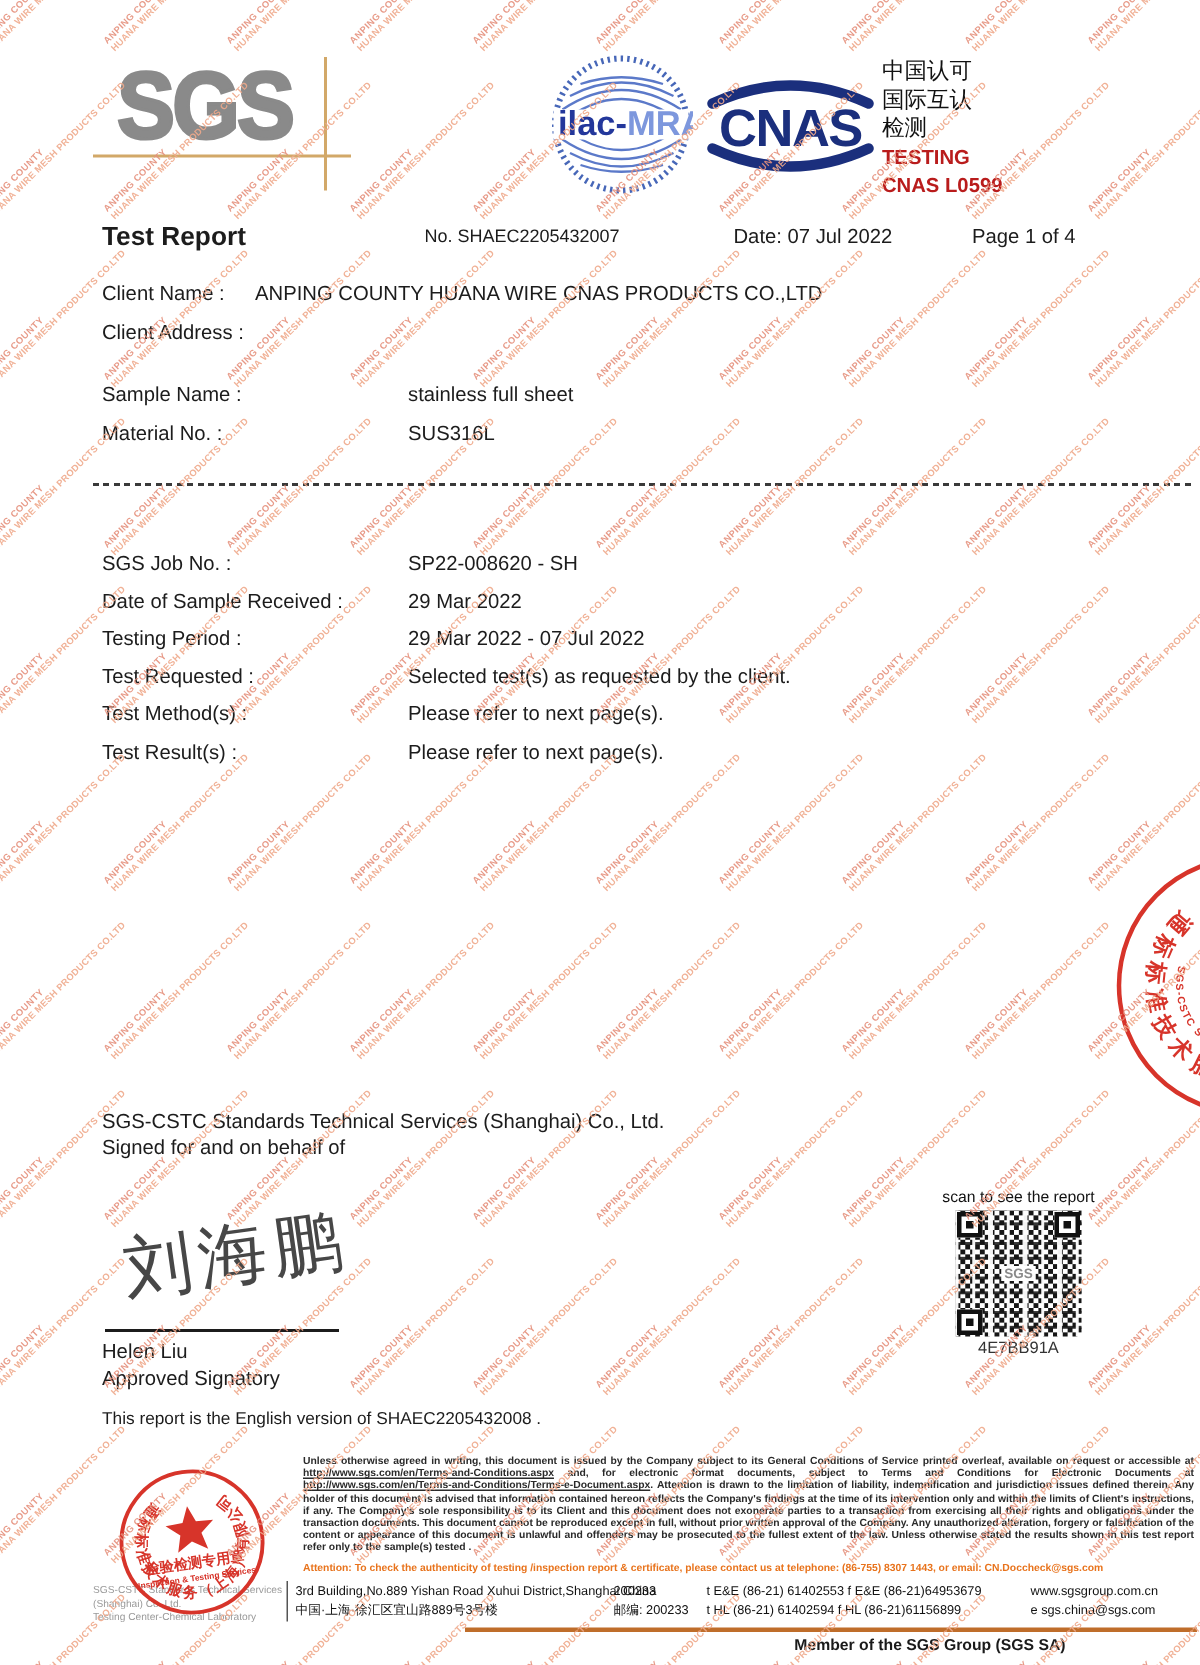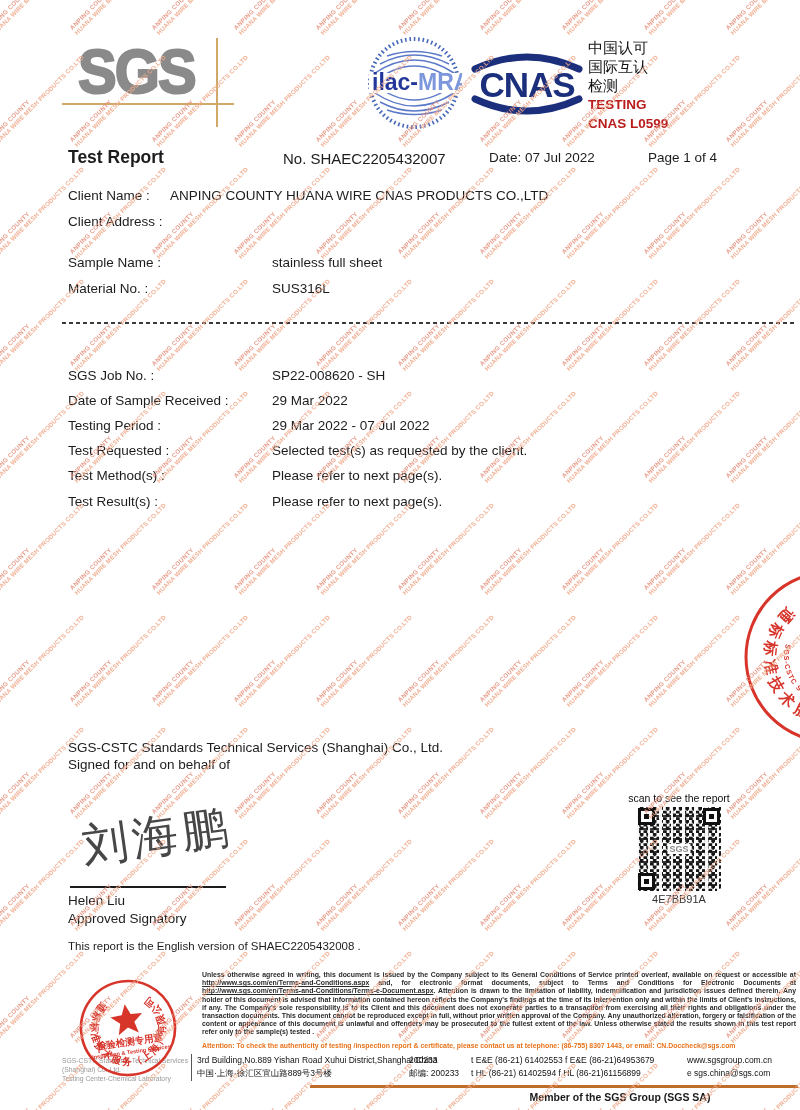--- a/index.html
+++ b/index.html
@@ -18,21 +18,21 @@
   .sgs-vline{position:absolute;left:216px;top:38px;width:2px;height:89px;background:#d2a868;z-index:1;}
   .cma-wrap{position:absolute;left:254px;top:42px;z-index:2;width:108px;text-align:center;}
   .cma-num{font-size:15px;font-weight:700;color:#d5281e;letter-spacing:.5px;margin-top:1px;}
   .ilac-wrap{position:absolute;left:366px;top:36px;z-index:2;}
   .cnas-wrap{position:absolute;left:470px;top:52px;z-index:2;}
   .accred{position:absolute;left:588px;top:38px;z-index:2;line-height:19px;}
   .accred .cn{font-size:15px;color:#111;}
   .accred .en{font-size:13.5px;font-weight:700;color:#b91c1c;}
   
   .title{position:absolute;left:68px;top:147px;font-size:17.5px;font-weight:700;z-index:2;}
-  .t-no{position:absolute;left:283px;top:150px;font-size:15px;z-index:2;}
+  .t-no{position:absolute;left:283px;top:150px;font-size:12px;z-index:2;}
   .t-date{position:absolute;left:489px;top:150px;font-size:13.5px;z-index:2;}
   .t-page{position:absolute;left:648px;top:150px;font-size:13.5px;z-index:2;}
   
   .lbl{position:absolute;left:68px;font-size:13.5px;white-space:nowrap;z-index:2;}
   .val{position:absolute;left:272px;font-size:13.5px;white-space:nowrap;z-index:2;}
   .val2{position:absolute;left:170px;font-size:13.5px;white-space:nowrap;z-index:2;}
   .dashline{position:absolute;left:62px;top:322px;width:733px;height:2px;z-index:2;
             background:repeating-linear-gradient(90deg,#3a3a3a 0 4px,transparent 4px 7px);}
   
   .sig-text{position:absolute;left:68px;font-size:13.5px;z-index:2;}

